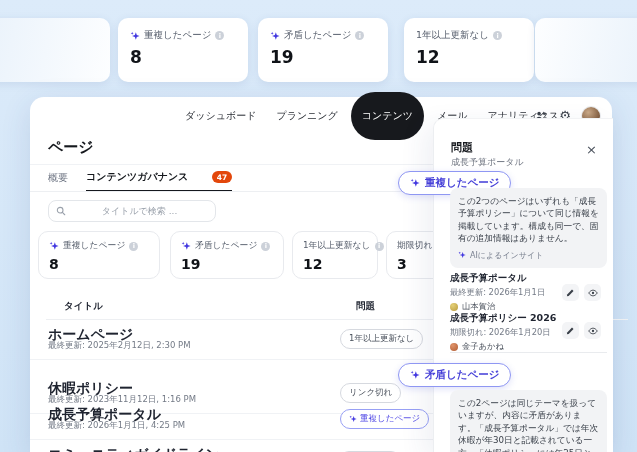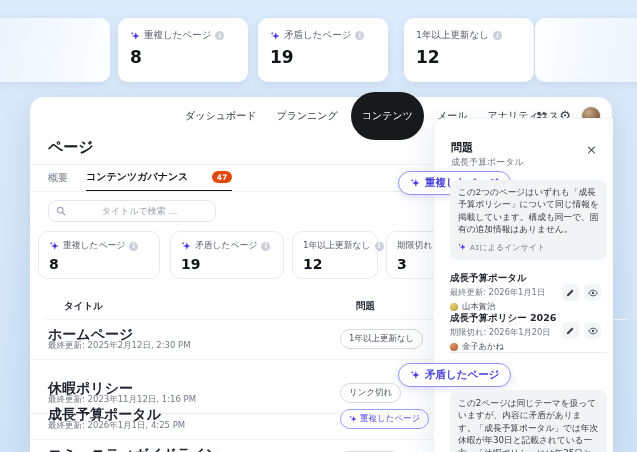--- a/index.html
+++ b/index.html
@@ -66,21 +66,21 @@
   .ov-title{position:absolute;left:17px;top:21px;font-size:11px;font-weight:700;}
   .ov-sub{position:absolute;left:17px;top:37px;font-size:9px;color:#6e7480;}
   .ov-close{position:absolute;right:13px;top:20px;width:14px;height:14px;cursor:pointer;color:#4a515c;}
   .ov-close::before{content:"×";font-size:13px;line-height:14px;}
   .chip{position:absolute;display:inline-flex;align-items:center;gap:5px;background:#fff;
     border:1.5px solid #8f97f3;border-radius:999px;padding:4px 11px;font-size:10.5px;font-weight:600;color:#4640d8;
     box-shadow:0 2px 7px rgba(80,90,220,.18);cursor:pointer;white-space:nowrap;}
   .chip1{left:398px;top:171px;} .chip2{left:398px;top:363px;}
   .graybox{position:absolute;left:450px;width:157px;background:#f2f3f5;border-radius:8px;
     box-sizing:border-box;padding:7px 8px;font-size:8.7px;line-height:1.43;color:#3a404a;}
-  .gb1{top:180px;font-family:Liberation Mono, monospace;} .gb2{top:390px;height:70px;}
+  .gb1{top:188px;} .gb2{top:390px;height:70px;}
   .insight{margin-top:5px;display:flex;align-items:center;gap:4px;font-size:8px;color:#7a8190;}
   .ov-item{position:absolute;left:450px;width:157px;}
   .it1{top:272px;} .it2{top:312px;}
   .ov-item .ot{font-size:9.5px;font-weight:700;color:#1f2430;}
   .ov-item .om{margin-top:2px;font-size:8.3px;color:#737a86;}
   .owner{margin-top:3px;display:flex;align-items:center;gap:4px;font-size:8.3px;color:#4a515c;}
   .mini-av{width:8px;height:8px;border-radius:50%;}
   .av-a{background:radial-gradient(circle at 35% 30%,#e4d077,#b99a3e);}
   .av-b{background:radial-gradient(circle at 35% 30%,#e0936a,#b05c33);}
   .icon-btn{position:absolute;width:17px;height:17px;background:#f3f4f6;border-radius:5px;

